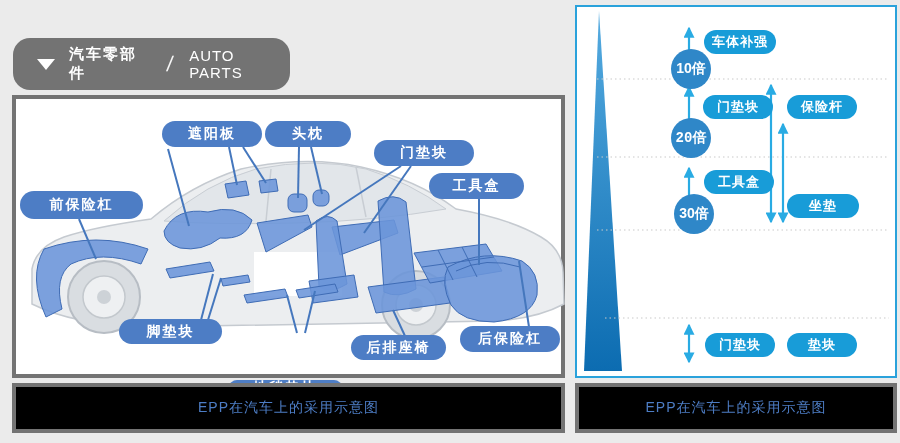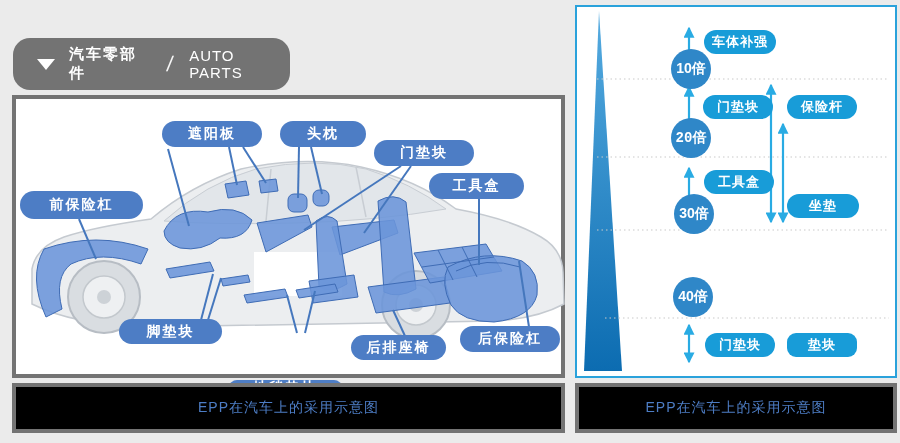--- a/index.html
+++ b/index.html
@@ -130,21 +130,21 @@
         <path d="M 185 221 L 197 175"></path>
         <path d="M 192 221 L 205 179"></path>
         <path d="M 281 234 L 271 196"></path>
         <path d="M 289 234 L 299 192"></path>
         <path d="M 389 237 L 377 211"></path>
         <path d="M 513 228 L 503 162"></path>
       </g>
     </svg>
 
     <div class="plabel" style="left:146px;top:22px;width:100px;height:26px;">遮阳板</div>
-    <div class="plabel" style="left:264px;top:22px;width:86px;height:26px;">头枕</div>
+    <div class="plabel" style="left:249px;top:22px;width:86px;height:26px;">头枕</div>
     <div class="plabel" style="left:358px;top:41px;width:100px;height:26px;">门垫块</div>
     <div class="plabel" style="left:413px;top:74px;width:95px;height:26px;">工具盒</div>
     <div class="plabel" style="left:4px;top:92px;width:123px;height:28px;">前保险杠</div>
     <div class="plabel" style="left:103px;top:220px;width:103px;height:25px;">脚垫块</div>
     <div class="plabel" style="left:213px;top:233px;width:113px;height:16px;margin-top:48px;">地毯垫块</div>
     <div class="plabel" style="left:335px;top:236px;width:95px;height:25px;">后排座椅</div>
     <div class="plabel" style="left:444px;top:227px;width:100px;height:26px;">后保险杠</div>
   </div>
 
   <div class="panel panel-right">
@@ -174,27 +174,26 @@
         <line x1="112" y1="161" x2="112" y2="215" marker-start="url(#ah)" marker-end="url(#ah)"></line>
         <line x1="194" y1="78" x2="194" y2="215" marker-start="url(#ah)" marker-end="url(#ah)"></line>
         <line x1="206" y1="117" x2="206" y2="215" marker-start="url(#ah)" marker-end="url(#ah)"></line>
         <line x1="112" y1="318" x2="112" y2="355" marker-start="url(#ah)" marker-end="url(#ah)"></line>
       </g>
     </svg>
 
     <div class="ratio" style="left:58px;top:42px;">10倍</div>
     <div class="ratio" style="left:58px;top:111px;font-family:Liberation Mono, monospace;">20倍</div>
     <div class="ratio" style="left:61px;top:187px;">30倍</div>
-    <div class="ratio" style="left:60px;top:270px;">40倍</div>
 
     <div class="rpill" style="left:127px;top:23px;width:72px;">车体补强</div>
     <div class="rpill" style="left:126px;top:88px;width:70px;">门垫块</div>
     <div class="rpill" style="left:210px;top:88px;width:70px;">保险杆</div>
     <div class="rpill" style="left:127px;top:163px;width:70px;">工具盒</div>
     <div class="rpill" style="left:210px;top:187px;width:72px;">坐垫</div>
     <div class="rpill" style="left:128px;top:326px;width:70px;">门垫块</div>
-    <div class="rpill" style="left:210px;top:326px;width:70px;border-radius:9px;">垫块</div>
+    <div class="rpill" style="left:210px;top:326px;width:70px;">垫块</div>
   </div>
 
   <div class="caption caption-left">EPP在汽车上的采用示意图</div>
   <div class="caption caption-right">EPP在汽车上的采用示意图</div>
 
 </div>
 
 </body></html>

